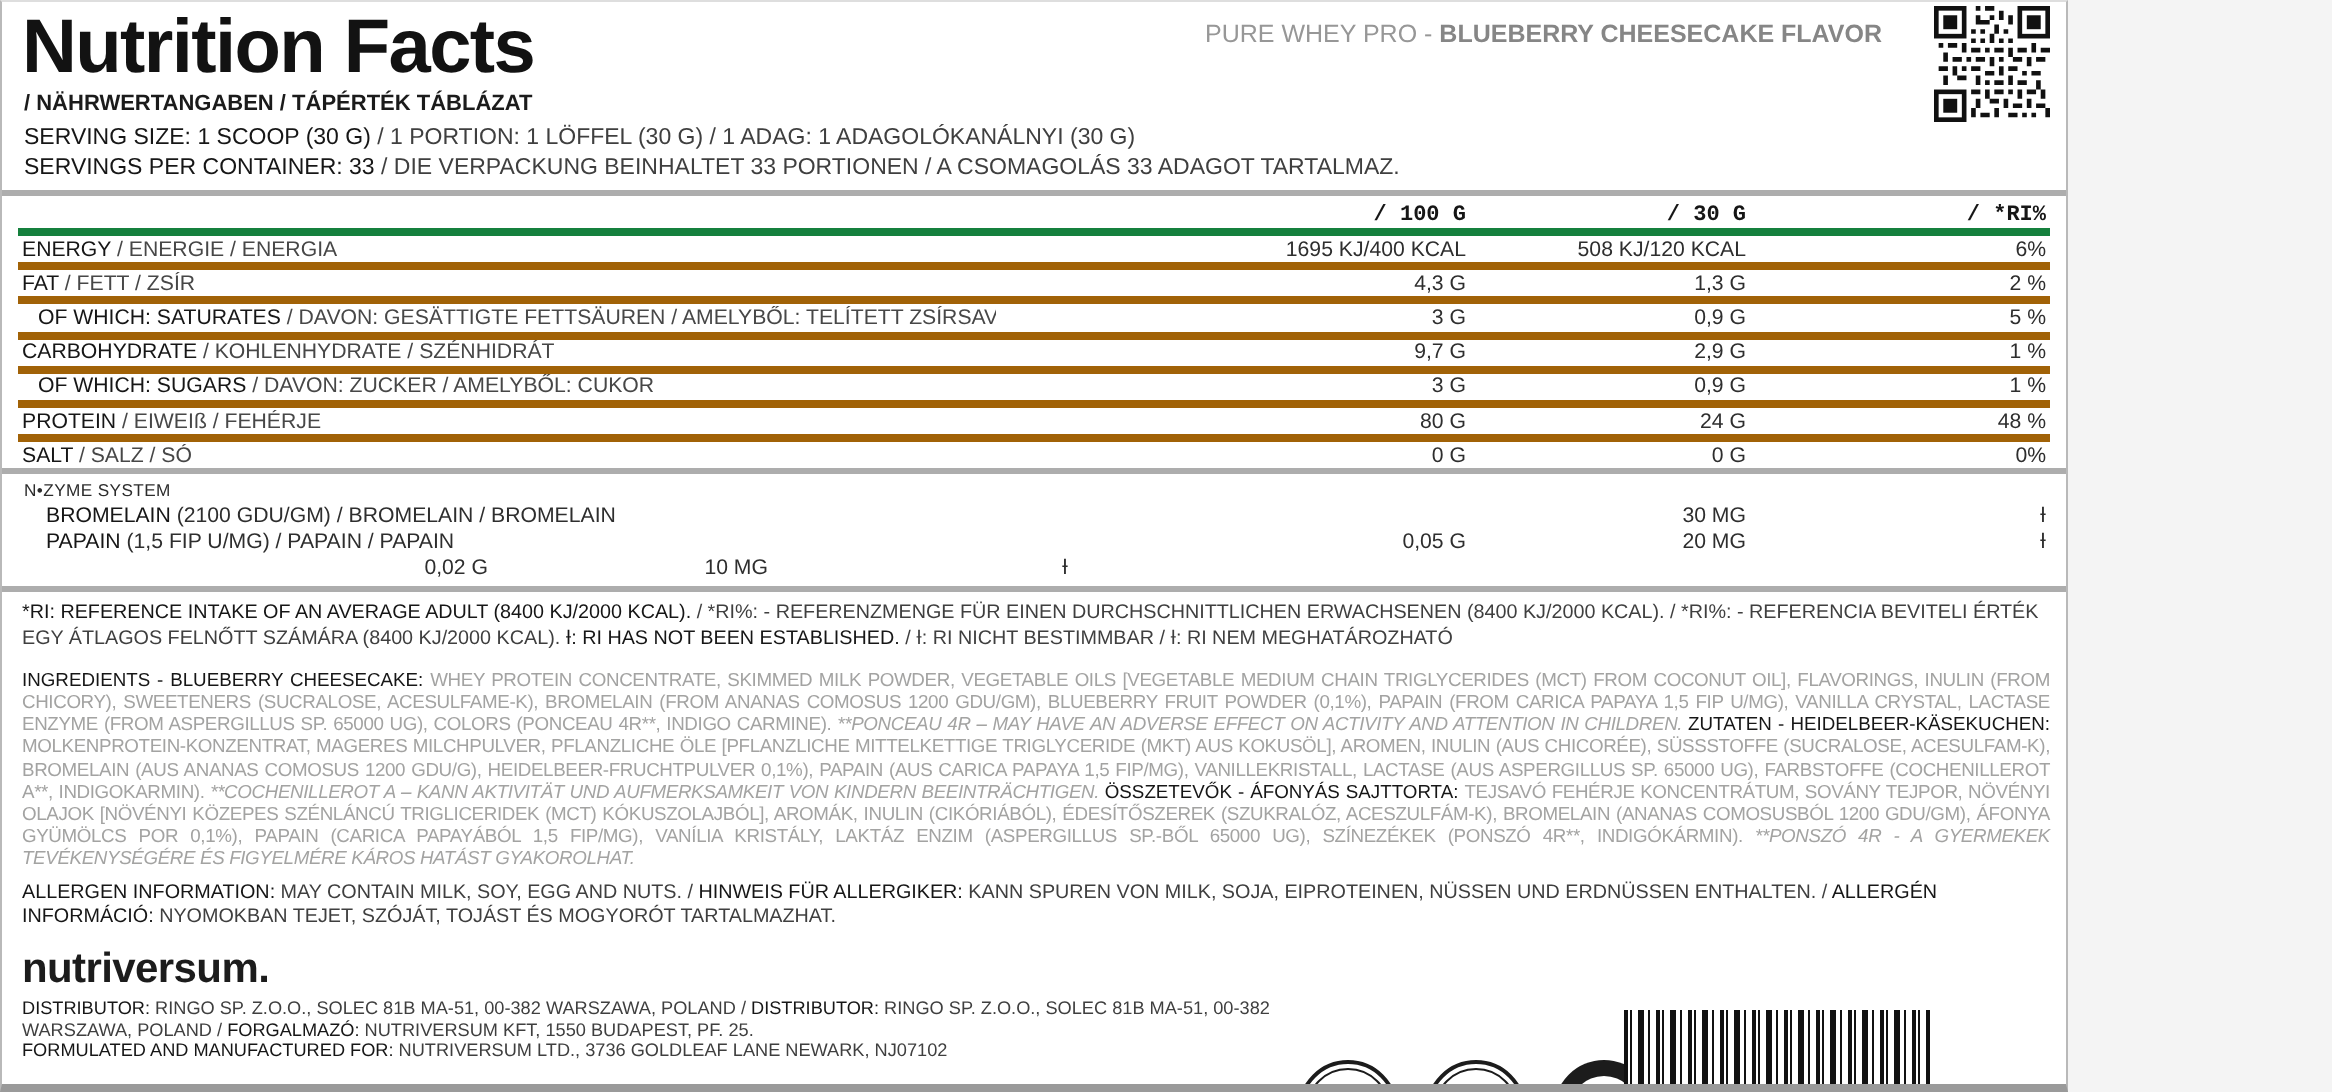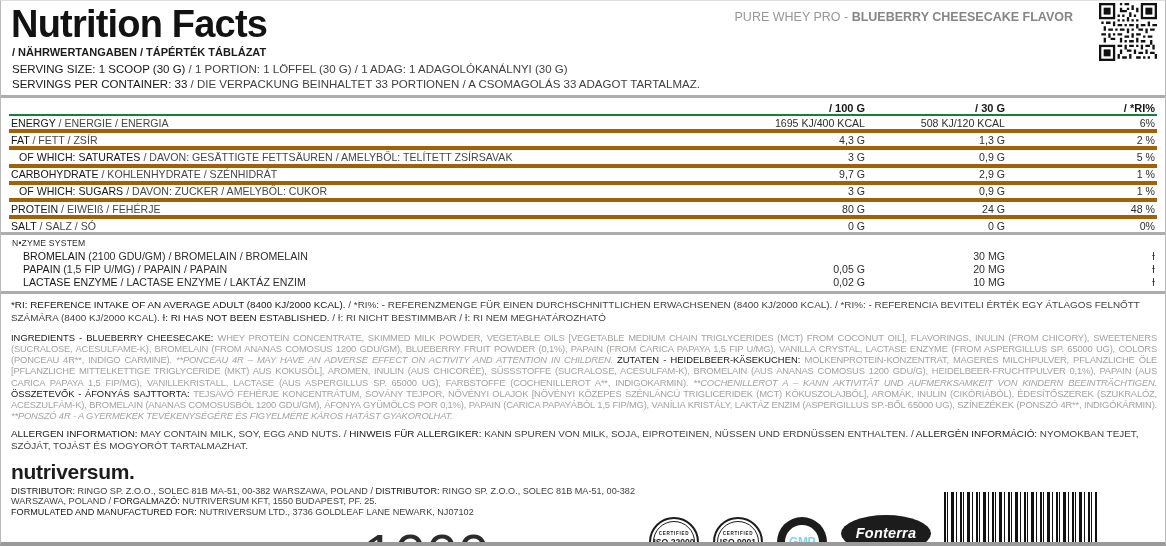--- a/index.html
+++ b/index.html
@@ -1,35 +1,35 @@
 <!DOCTYPE html>
 <html><head>
 <meta charset="utf-8">
 <style>
   html,body{margin:0;padding:0;background:#f4f4f4;}
   body{font-family:"Liberation Sans","DejaVu Sans",sans-serif;}
   .label{
-    position:relative;box-sizing:border-box;width:1166px;height:546px;background:#fff;
+    position:relative;box-sizing:border-box;width:1034px;height:546px;background:#fff;
     border-left:1px solid #b9b9b9;border-right:1px solid #b9b9b9;border-top:1px solid #dedede;
     border-bottom:4px solid #9a9a9a;padding:0 8px;overflow:hidden;color:#1d1d1b;
   }
   b{font-weight:400;color:#161616;}
   
   header{position:relative;padding-top:3px;}
   h1{font-size:38px;line-height:40px;margin:0 0 2px 2px;letter-spacing:-0.8px;color:#121212;}
   .subtitle{font-size:11px;font-weight:700;margin:1px 0 4px 3px;color:#1b1b1b;}
   .hline{font-size:11.5px;line-height:14.5px;margin-left:3px;color:#3f3f3f;}
   .product{position:absolute;top:9px;right:84px;font-size:12.5px;color:#979797;white-space:nowrap;}
   .product .pn{font-weight:700;color:#868686;}
   .qr{position:absolute;top:2px;right:0;width:58px;height:58px;}
   
   .rule-strong{height:3px;background:#adadad;margin:0 -8px;}
   .rs1{margin-top:4px;}
   
-  .thead{display:flex;align-items:flex-end;height:16px;border-bottom:2px solid #15803d;font-size:11px;}
+  .thead{display:flex;align-items:flex-end;height:16px;border-bottom:4px solid #15803d;font-size:11px;font-family:Liberation Mono, monospace;}
   .thead .hc{font-weight:700;color:#161616;}
   .lbl{flex:1;white-space:nowrap;overflow:hidden;padding-left:2px;}
   .lbl.ind{padding-left:10px;}
   .lbl.ind2{padding-left:14px;}
   .c1{width:235px;text-align:right;}
   .c2{width:140px;text-align:right;}
   .c3{width:150px;text-align:right;padding-right:2px;}
   .trow{display:flex;align-items:center;height:13.2px;border-bottom:4px solid #a16207;font-size:10.6px;color:#2e2e2e;}
   .trow.noline{border-bottom:none;}
   .trow .mid{color:#474747;}
@@ -169,21 +169,20 @@
     <div class="c2">30 MG</div>
     <div class="c3">Ɨ</div>
   </div>
   <div class="nzrow">
     <div class="lbl ind2"><b>PAPAIN</b><span class="mid"> (1,5 FIP U/MG) / PAPAIN / PAPAIN</span></div>
     <div class="c1">0,05 G</div>
     <div class="c2">20 MG</div>
     <div class="c3">Ɨ</div>
   </div>
   <div class="nzrow">
-    <div class="lbl ind2"><b>LACTASE ENZYME</b><span class="mid"> / LACTASE ENZYME / LAKTÁZ ENZIM</span></div>
     <div class="c1">0,02 G</div>
     <div class="c2">10 MG</div>
     <div class="c3">Ɨ</div>
   </div>
   <div class="pad-b"></div>
 
   <div class="rule-strong"></div>
 
   <div class="footnote"><b>*RI: REFERENCE INTAKE OF AN AVERAGE ADULT (8400 KJ/2000 KCAL).</b><span> / *RI%: - REFERENZMENGE FÜR EINEN DURCHSCHNITTLICHEN ERWACHSENEN (8400 KJ/2000 KCAL). / *RI%: - REFERENCIA BEVITELI ÉRTÉK EGY ÁTLAGOS FELNŐTT SZÁMÁRA (8400 KJ/2000 KCAL). </span><b>Ɨ: RI HAS NOT BEEN ESTABLISHED.</b><span> / Ɨ: RI NICHT BESTIMMBAR / Ɨ: RI NEM MEGHATÁROZHATÓ</span></div>
 

